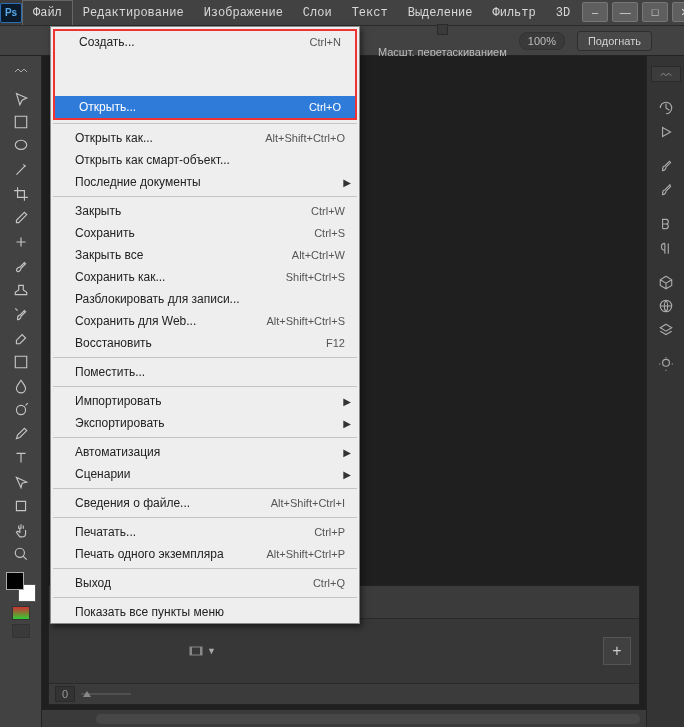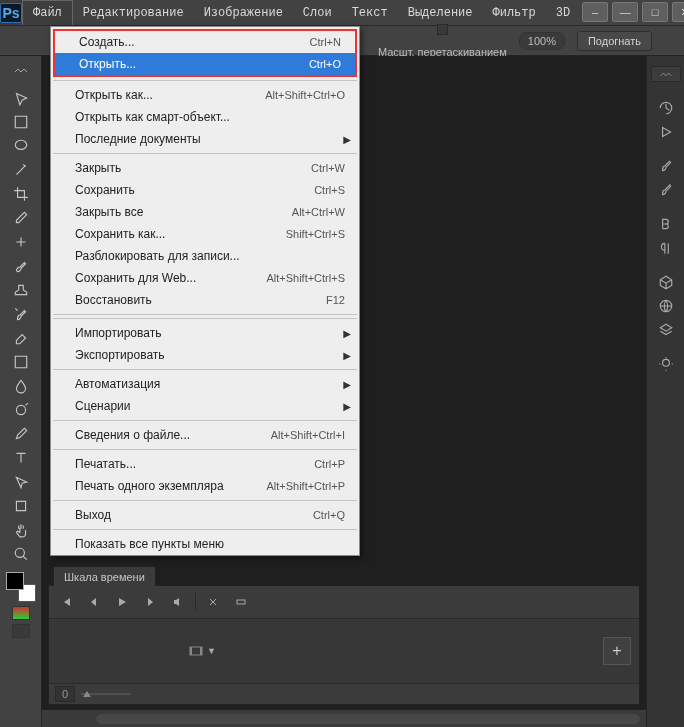--- a/index.html
+++ b/index.html
@@ -1,21 +1,21 @@
 <!DOCTYPE html>
 <html><head>
 <meta charset="utf-8">
 <style>
 * { margin: 0; padding: 0; box-sizing: border-box; font-family: "Segoe UI", Tahoma, Arial, sans-serif; }
 body { background: #535353; width: 684px; height: 727px; overflow: hidden; position: relative; color: #ccc; font-size: 12px; }
 
 
 .menubar { height: 26px; background: #424242; display: flex; align-items: stretch; border-bottom: 1px solid #2a2a2a; }
 .ps-logo { width: 40px; display: flex; align-items: center; justify-content: center; background: #3b3b3b; }
-.ps-logo-box { width: 22px; height: 20px; background: #0a1a2b; border: 1px solid #2a6fb5; border-radius: 2px; color: #59a8e8; font-weight: bold; font-size: 14px; display: flex; align-items: center; justify-content: center; }
+.ps-logo-box { width: 22px; height: 20px; background: #0a1a2b; border: 1px solid #2a6fb5; border-radius: 2px; color: #59a8e8; font-weight: bold; font-size: 10px; display: flex; align-items: center; justify-content: center; }
 .menu-item { padding: 0 10px; display: flex; align-items: center; color: #d8d8d8; cursor: default; font-family: Liberation Mono, monospace; }
 .menu-item.active { background: #3d3d3d; border-top: 1px solid #666; border-left: 1px solid #666; border-right: 1px solid #666; }
 .window-controls { margin-left: auto; display: flex; }
 .wc-btn { width: 26px; height: 20px; margin: 2px 2px; background: #5f5f5f; border: 1px solid #777; border-radius: 2px; display: flex; align-items: center; justify-content: center; color: #ddd; font-size: 11px; }
 
 
 .optionsbar { height: 30px; background: #424242; border-bottom: 1px solid #232323; display: flex; align-items: center; padding-left: 48px; gap: 12px; color: #bdbdbd; font-size: 11px; }
 .opt-box { border: 1px solid #333; background: #3a3a3a; padding: 2px 8px; border-radius: 8px; color: #bdbdbd; }
 .opt-btn { border: 1px solid #2e2e2e; background: #484848; padding: 3px 10px; border-radius: 3px; color: #d0d0d0; }
 .opt-check { display: flex; align-items: center; gap: 11px; flex-direction: column; }
@@ -54,21 +54,21 @@
 
 .bottom-scroll { position: absolute; left: 0; right: 0; bottom: 0; height: 18px; background: #3a3a3a; border-top: 1px solid #222; display: flex; align-items: center; }
 .bottom-scroll .track { flex: 1; height: 10px; background: #474747; margin: 0 6px; border-radius: 5px; }
 
 
 .dropdown { position: absolute; left: 50px; top: 26px; width: 310px; background: #eeeeee; border: 1px solid #8a8a8a; box-shadow: 2px 3px 6px rgba(0,0,0,0.5); color: #222; font-size: 12px; }
 .dd-red-group { border: 2px solid #e33; margin: 2px; }
 .dd-row { display: flex; align-items: center; height: 22px; padding: 0 14px 0 24px; position: relative; cursor: default; }
 .dd-row .lbl { flex: 1; white-space: nowrap; }
 .dd-row .shc { color: #555; font-size: 11px; }
-.dd-row.highlight { background: #2f7bd9; color: #fff; }
+.dd-row.highlight { background: #2f7bd9; color: #fff; margin-top: 43px; }
 .dd-row.highlight .shc { color: #fff; }
 .dd-row .arrow { position: absolute; right: 8px; font-size: 10px; color: #333; }
 .dd-sep { height: 1px; background: #c4c4c4; margin: 3px 2px; }
 </style>
 </head>
 <body>
 
 <div class="menubar">
   <div class="ps-logo">
     <div class="ps-logo-box">Ps</div>
@@ -398,20 +398,23 @@
       </div>
       <div class="dd-row">
         <span class="lbl">Сохранить для Web...</span>
         <span class="shc">Alt+Shift+Ctrl+S</span>
       </div>
       <div class="dd-row">
         <span class="lbl">Восстановить</span>
         <span class="shc">F12</span>
       </div>
       <div class="dd-sep"></div>
+      <div class="dd-row">
+        <span class="lbl">Поместить...</span>
+      </div>
       <div class="dd-sep"></div>
       <div class="dd-row">
         <span class="lbl">Импортировать</span>
         <span class="arrow">▶</span>
       </div>
       <div class="dd-row">
         <span class="lbl">Экспортировать</span>
         <span class="arrow">▶</span>
       </div>
       <div class="dd-sep"></div>

